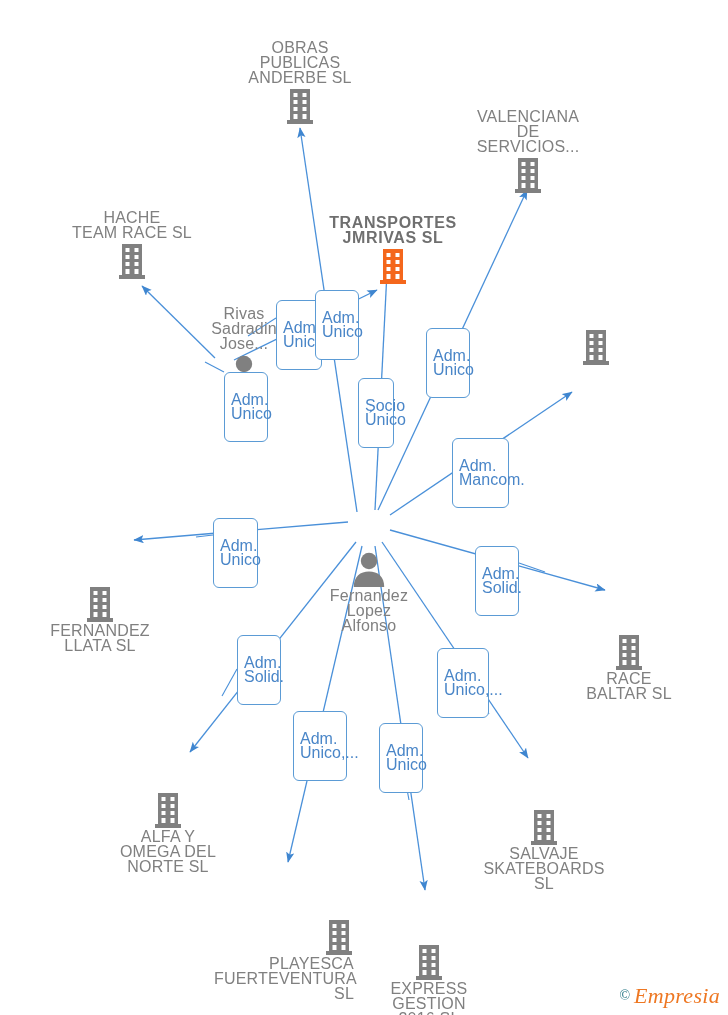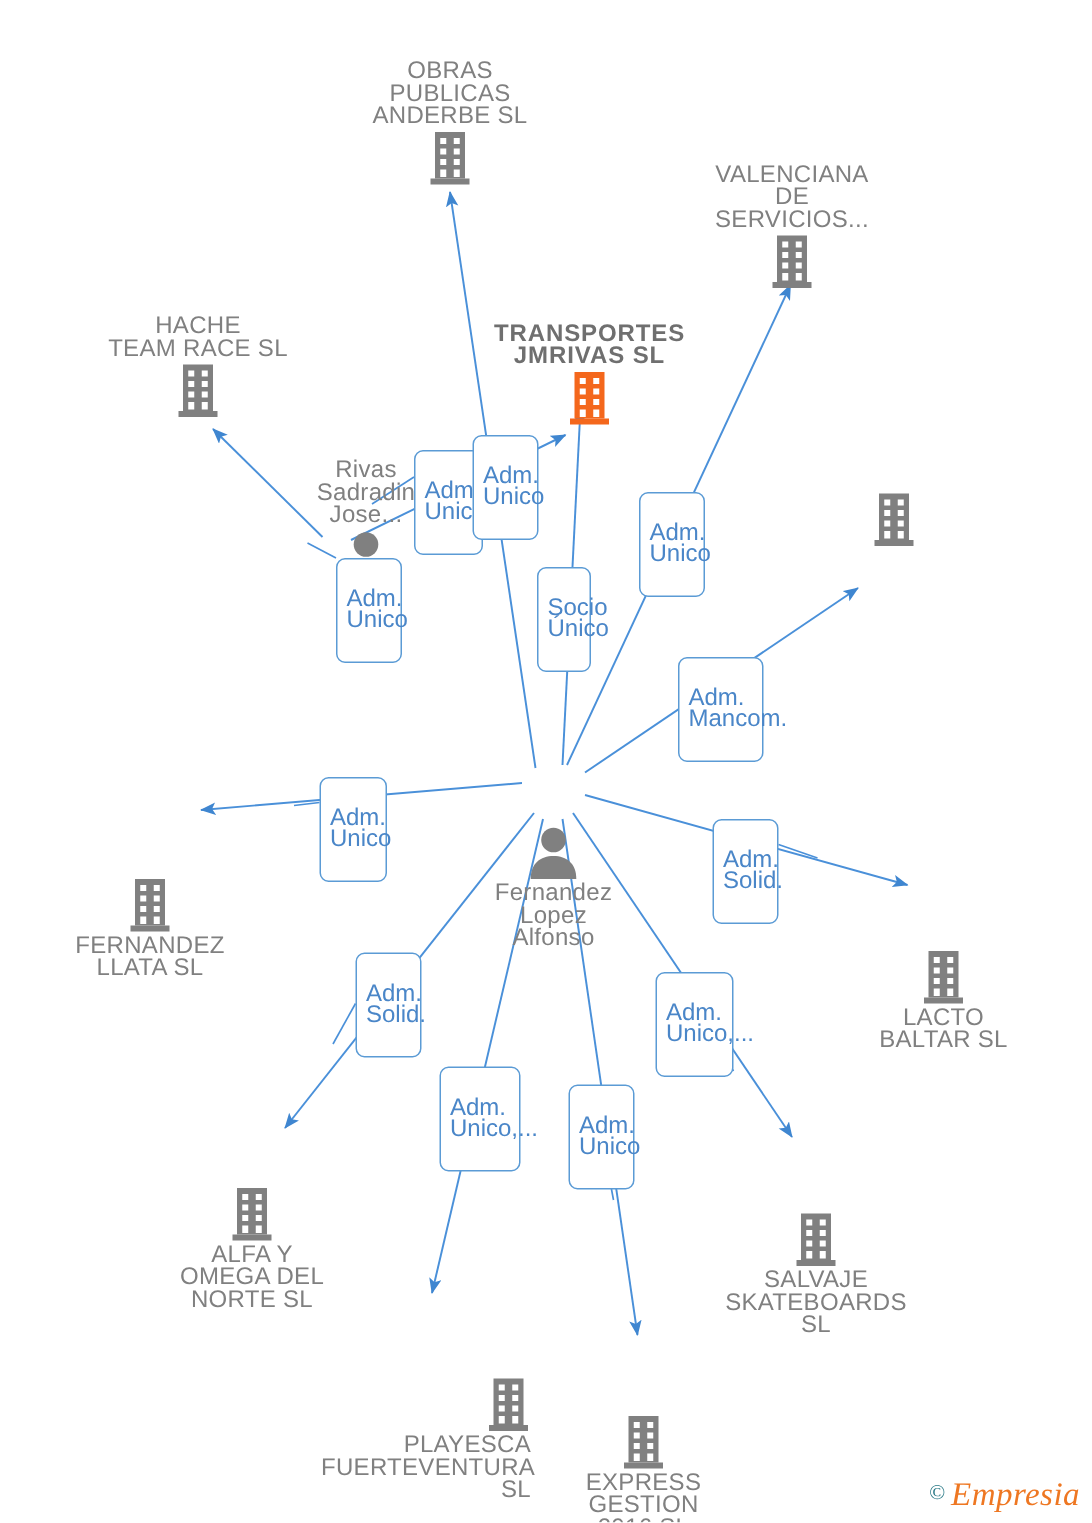--- a/index.html
+++ b/index.html
@@ -276,21 +276,21 @@
               <rect x="8.5" y="6" width="4" height="4"></rect>
               <rect x="17.5" y="6" width="4" height="4"></rect>
               <rect x="8.5" y="13" width="4" height="4"></rect>
               <rect x="17.5" y="13" width="4" height="4"></rect>
               <rect x="8.5" y="20" width="4" height="4"></rect>
               <rect x="17.5" y="20" width="4" height="4"></rect>
               <rect x="8.5" y="27" width="4" height="5"></rect>
               <rect x="17.5" y="27" width="4" height="5"></rect>
             </g>
           </svg></div>
-        <div class="nlabel">LACTO
+        <div class="nlabel">RACE
 BALTAR  SL</div>
       </div>
       <div class="node" style="left: 168px; top: 789px;">
         <div class="glyph"><svg width="30" height="38" viewBox="0 0 30 38">
             <g fill="#808080">
               <rect x="5" y="2" width="20" height="31"></rect>
               <rect x="2" y="33" width="26" height="4"></rect>
             </g>
             <g fill="#ffffff">
               <rect x="8.5" y="6" width="4" height="4"></rect>

